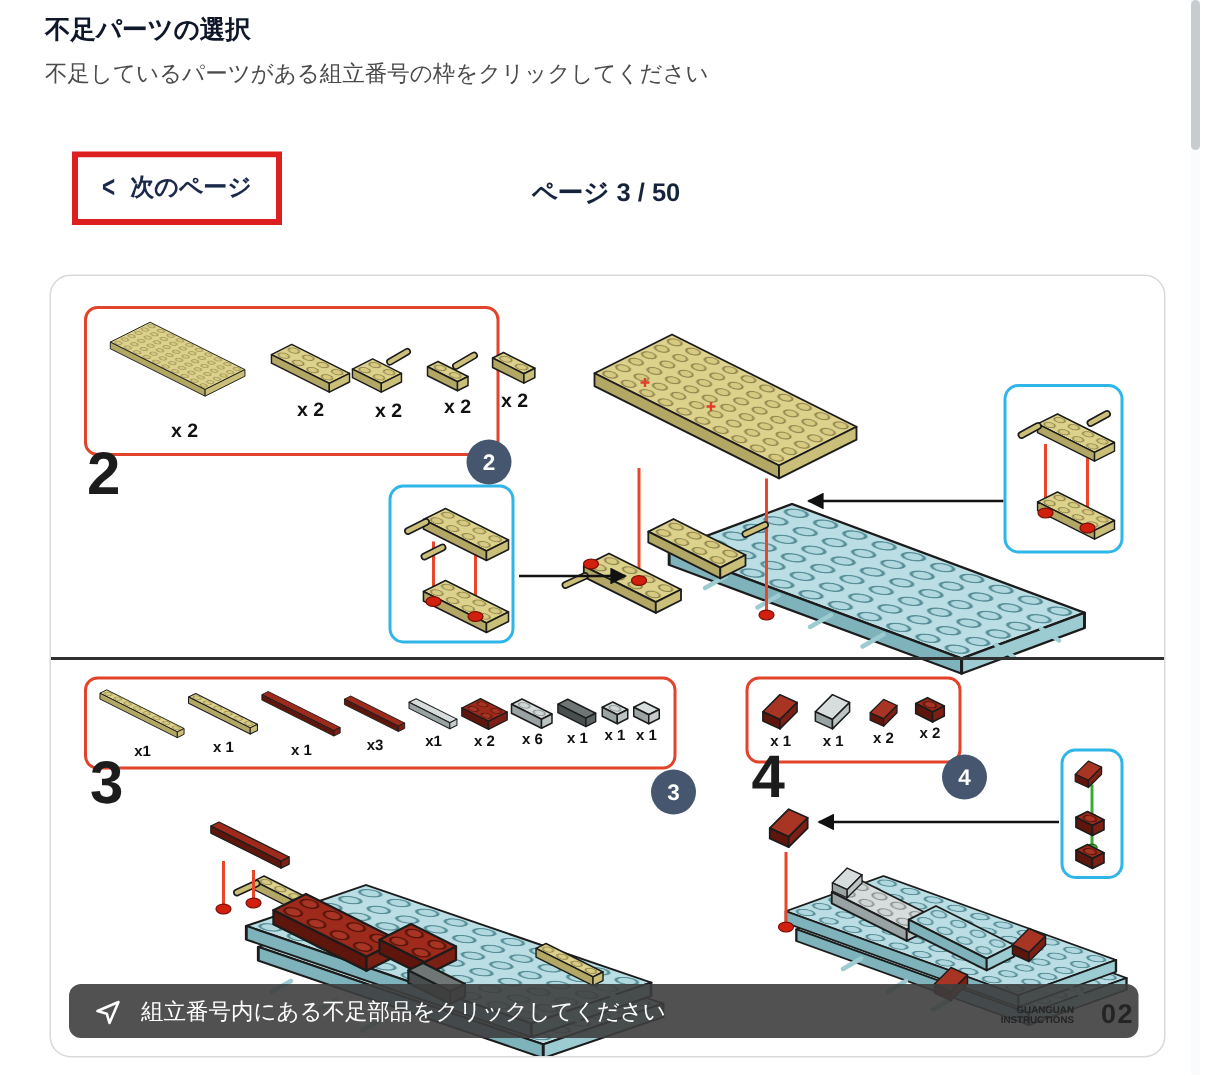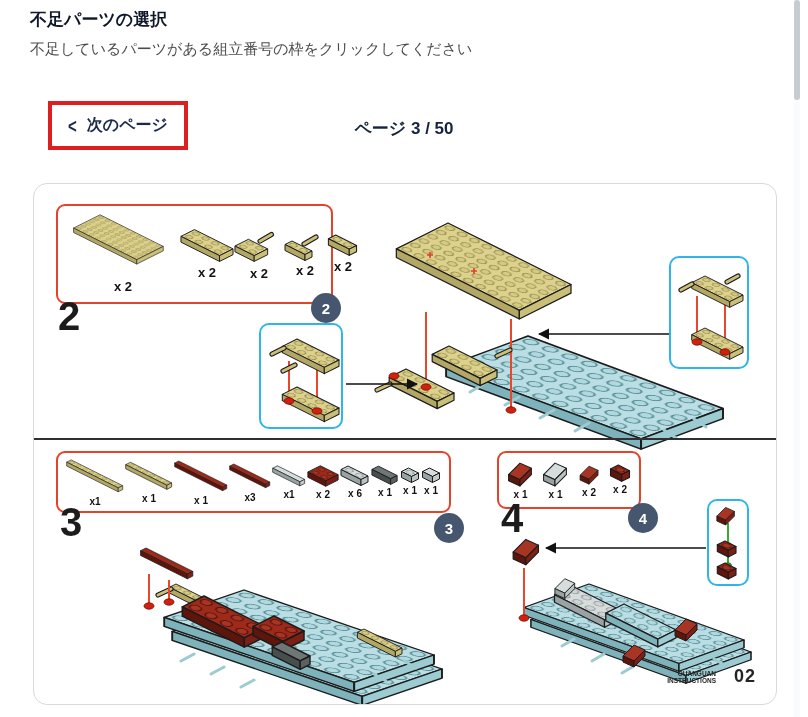--- a/index.html
+++ b/index.html
@@ -409,20 +409,26 @@
         <line class="gline" x1="19" y1="22" x2="19" y2="46"></line>
         <line class="gline" x1="19" y1="50" x2="19" y2="66"></line>
         <use href="#slope" class="slopeR" transform="translate(7,4) scale(0.8)"></use>
         <use href="#gdot" transform="translate(19,44)"></use>
         <use href="#pc11" class="redp" transform="translate(16,40) scale(1.1)"></use>
         <use href="#gdot" transform="translate(19,64)"></use>
         <use href="#pc11" class="redp" transform="translate(16,62) scale(1.1)"></use>
       </svg>
     </div>
 
+    <div class="toast">
+      <svg width="20" height="20" viewBox="0 0 20 20">
+        <path d="M3 10 L17 4 L11 18 L9.2 11.8 Z" fill="none" stroke="#ffffff" stroke-width="1.7" stroke-linejoin="round"></path>
+      </svg>
+      <span class="toast-text">組立番号内にある不足部品をクリックしてください</span>
+    </div>
 
     <div class="watermark">
       <div class="wm-lines">
         <div>GUANGUAN</div>
         <div>INSTRUCTIONS</div>
       </div>
       <div class="wm-num">02</div>
     </div>
 
   </div>

